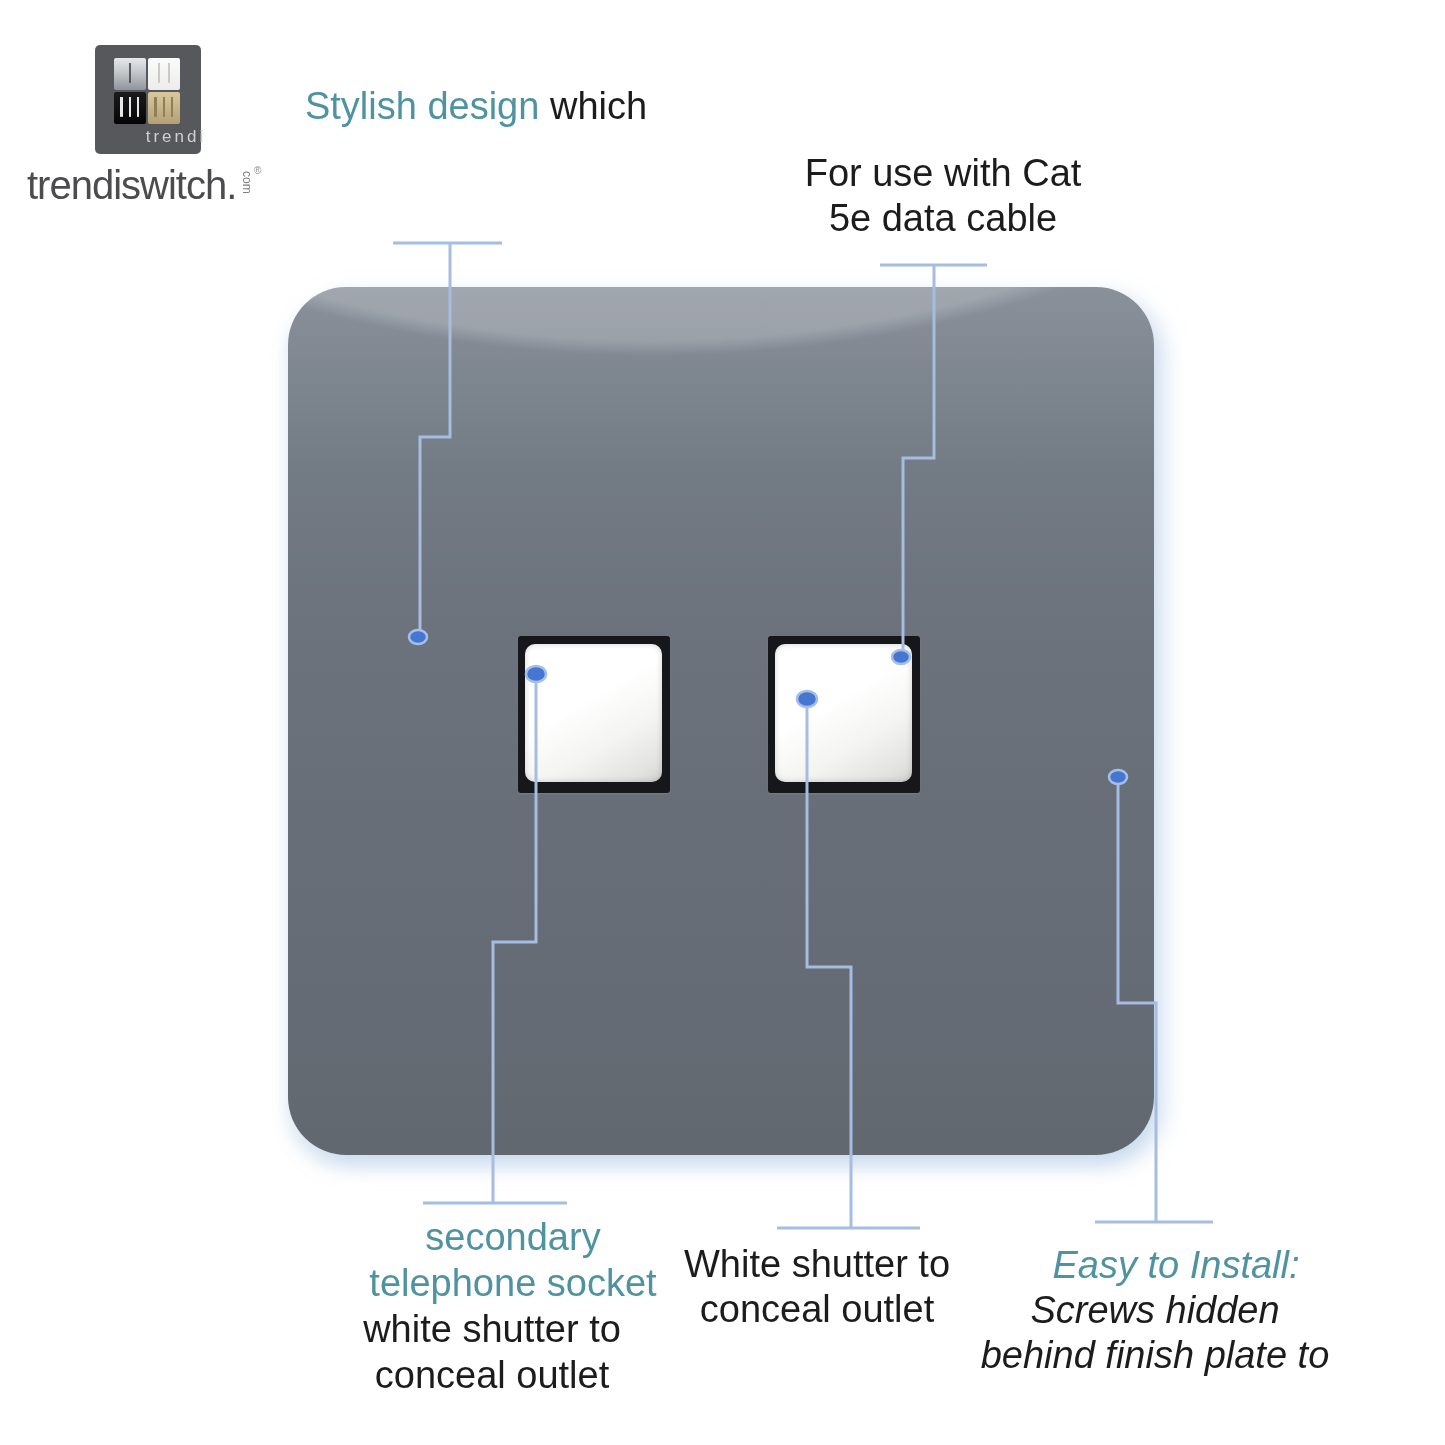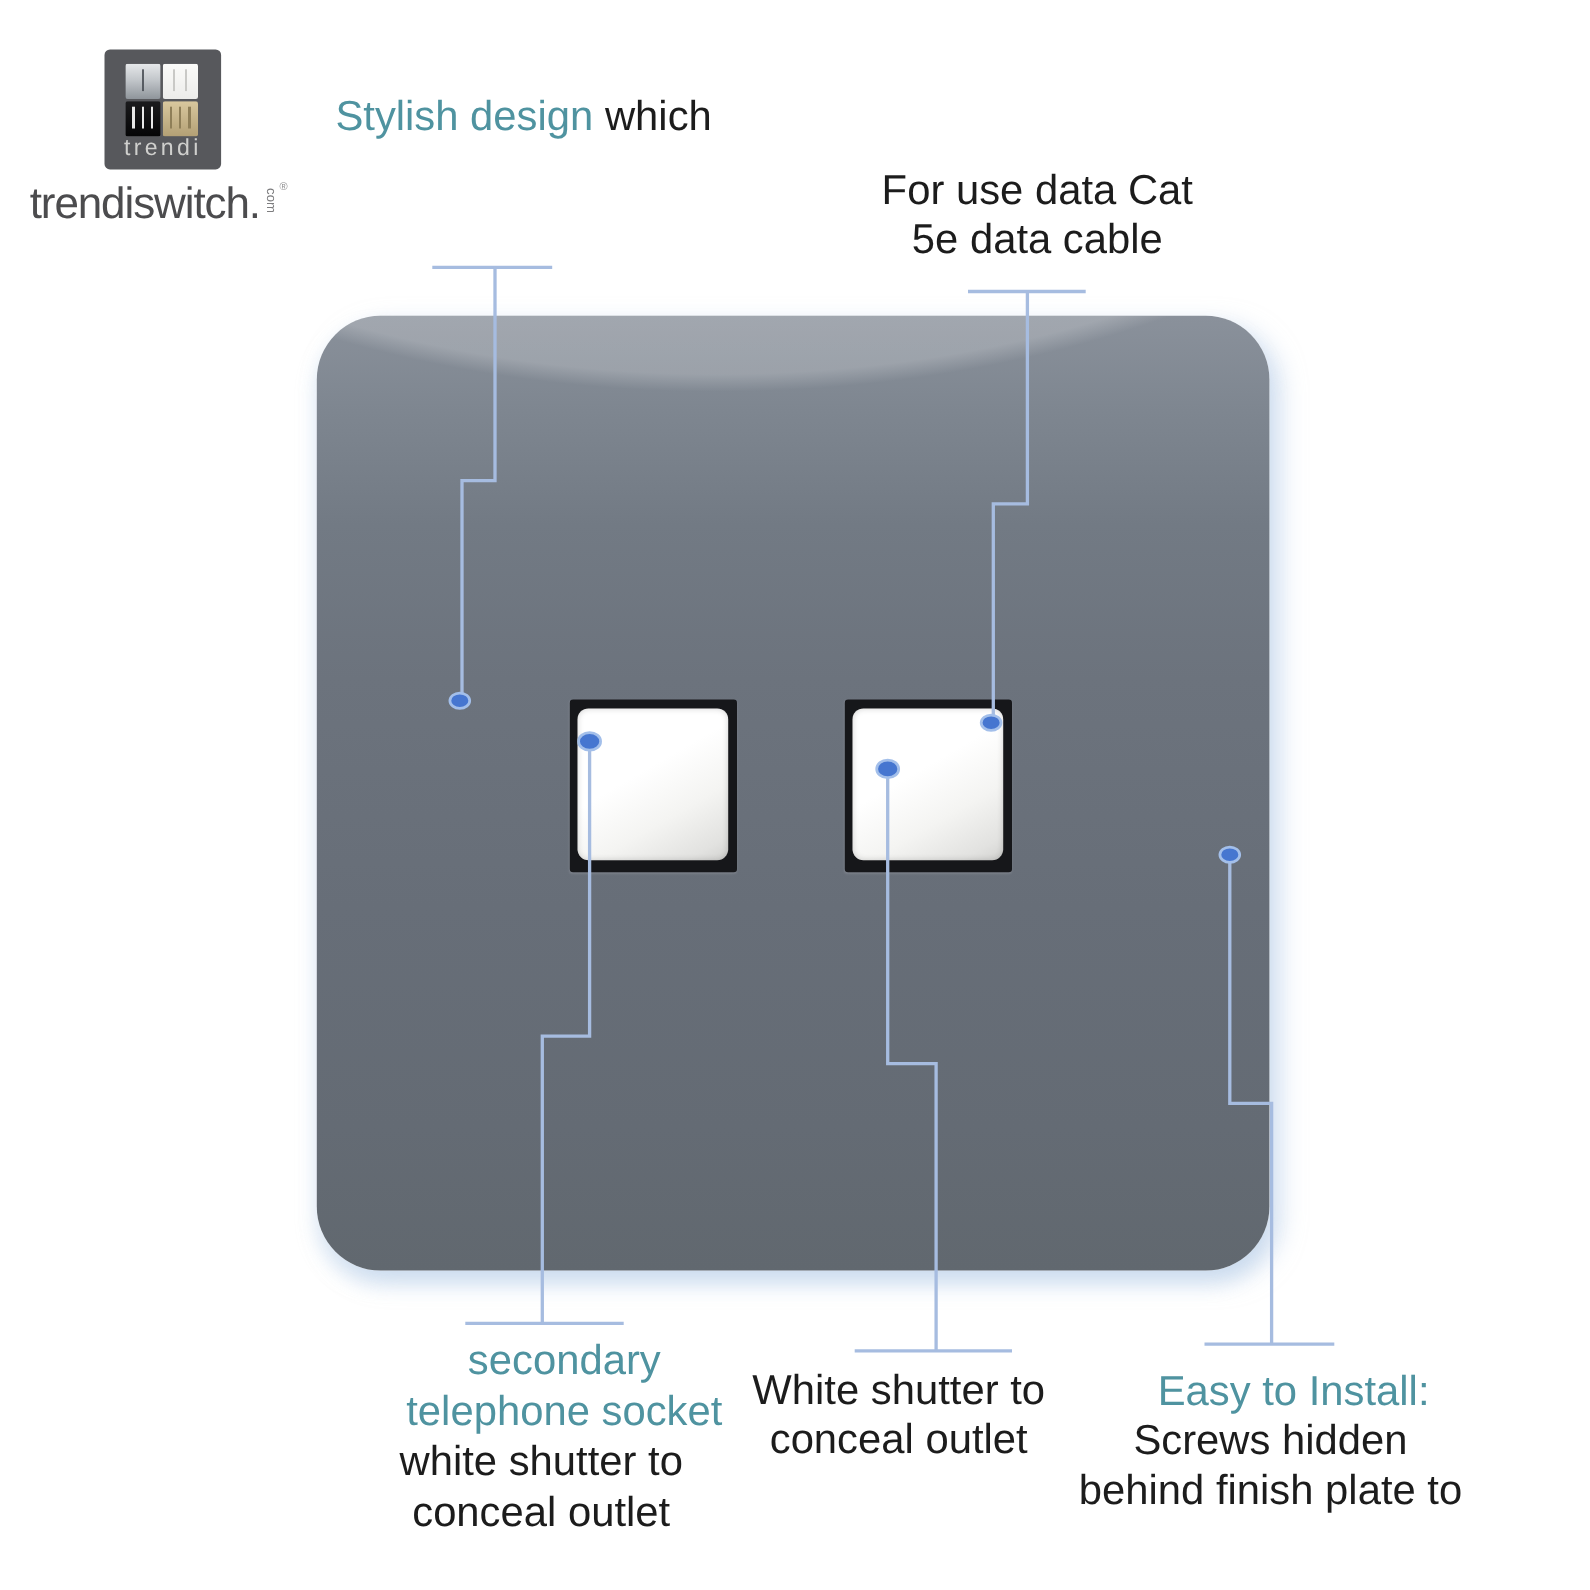--- a/index.html
+++ b/index.html
@@ -24,21 +24,21 @@
     background-size:100% 62%,100% 100%;background-position:center 45%,0 0;}
   .sw-black{
     background-image:linear-gradient(90deg,transparent 20%,#e8e8e8 20%,#e8e8e8 27%,transparent 27%,transparent 46%,#e8e8e8 46%,#e8e8e8 53%,transparent 53%,transparent 72%,#e8e8e8 72%,#e8e8e8 79%,transparent 79%),
       linear-gradient(180deg,#1b1b1d 0%,#050506 100%);
     background-size:100% 62%,100% 100%;background-position:center 45%,0 0;}
   .sw-gold{
     background-image:linear-gradient(90deg,transparent 20%,#8f7f58 20%,#8f7f58 27%,transparent 27%,transparent 46%,#8f7f58 46%,#8f7f58 53%,transparent 53%,transparent 72%,#8f7f58 72%,#8f7f58 79%,transparent 79%),
       linear-gradient(180deg,#d9c89e 0%,#b3a075 100%);
     background-size:100% 62%,100% 100%;background-position:center 45%,0 0;}
   .tile-label{position:absolute;left:0;bottom:7px;width:100%;text-align:center;
-    font-size:21px;color:#cfcfcd;letter-spacing:3px;}
+    font-size:17px;color:#cfcfcd;letter-spacing:3px;padding-left:28px;}
   .wordmark{position:absolute;left:27px;top:163px;font-size:40px;color:#4c4c4e;
     letter-spacing:-1px;text-align:center;}
   .wordmark-tld{position:absolute;left:240px;top:171px;font-size:12px;color:#7d7d7f;
     writing-mode:vertical-rl;letter-spacing:0px;}
   .wordmark-reg{position:absolute;left:254px;top:165px;font-size:10px;color:#8d8d8f;}
 
   
   .plate{position:absolute;left:288px;top:287px;width:866px;height:868px;border-radius:58px;
     background:linear-gradient(180deg,#8a919b 0%,#7e8690 10%,#727a84 22%,#6c737d 38%,#676e78 62%,#646b74 85%,#61686f 100%);
     box-shadow:10px 9px 22px rgba(176,201,229,0.55), -2px 12px 16px rgba(190,212,236,0.35);}
@@ -56,21 +56,21 @@
   
   .overlay{position:absolute;left:0;top:0;pointer-events:none;}
 
   
   .note{position:absolute;font-size:38px;line-height:45px;text-align:center;color:#1c1c1c;}
   .note .teal{color:#4f93a0;margin-left:42px;}
   .note-stylish{left:225px;top:84px;width:460px;}
   .note-cat5e{left:743px;top:151px;width:400px;}
   .note-secondary{left:292px;top:1214px;width:400px;line-height:46px;}
   .note-white-shutter{left:637px;top:1242px;width:360px;}
-  .note-install{left:945px;top:1243px;width:420px;}
+  .note-install{left:945px;top:1243px;width:420px;font-style:italic;}
 </style>
 </head>
 <body>
 
 <div class="canvas">
 
   <div class="plate"></div>
   <div class="socket socket-left">
     <div class="shutter"></div>
   </div>
@@ -121,21 +121,21 @@
   </div>
   <div class="wordmark">trendiswitch.</div>
   <div class="wordmark-tld">com</div>
   <div class="wordmark-reg">®</div>
 
   <div class="note note-stylish">
     <div><span class="teal">Stylish design</span><span> which</span></div>
   </div>
 
   <div class="note note-cat5e">
-    <div>For use data Cat</div>
+    <div>For use with Cat</div>
     <div>5e data cable</div>
   </div>
 
   <div class="note note-secondary">
     <div class="teal">secondary</div>
     <div class="teal">telephone socket</div>
     <div>white shutter to</div>
     <div>conceal outlet</div>
   </div>
 

